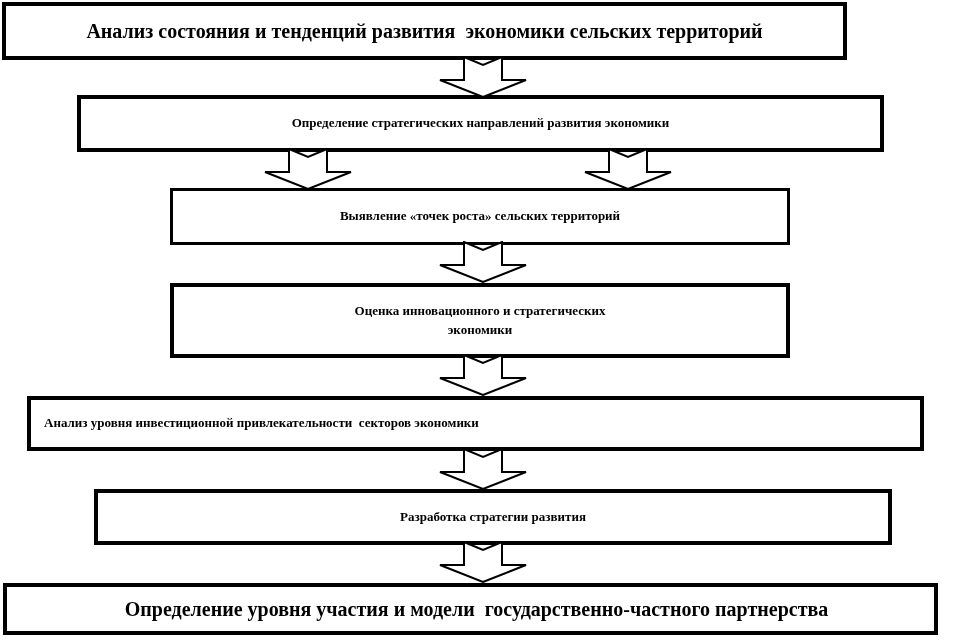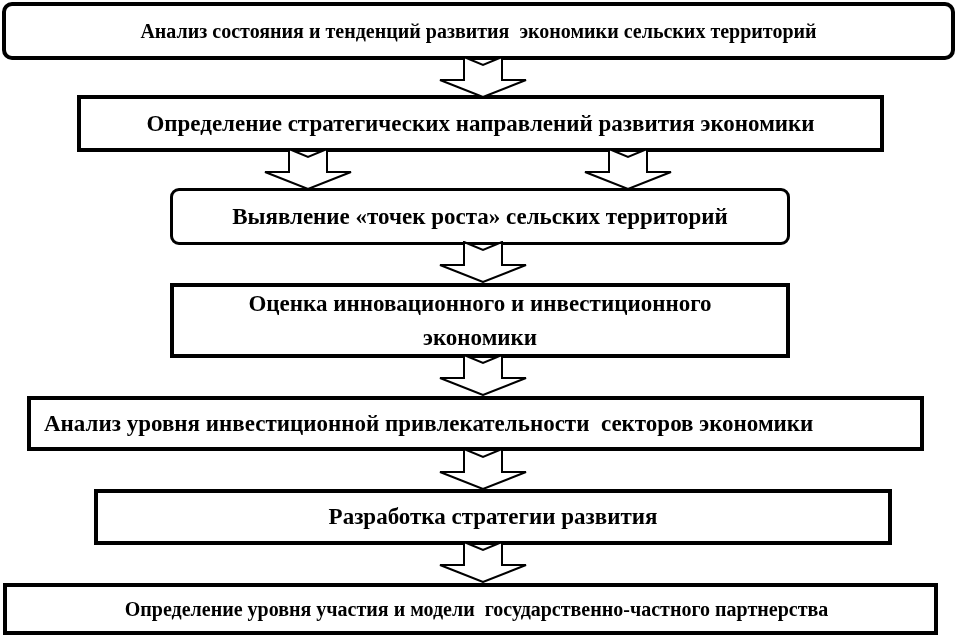--- a/index.html
+++ b/index.html
@@ -16,28 +16,28 @@
   .fc-box {
     position: absolute;
     box-sizing: border-box;
     background: #ffffff;
     border: 4px solid #000000;
     display: flex;
     flex-direction: column;
     align-items: center;
     justify-content: center;
     text-align: center;
-    font-size: 23px;
+    font-size: 13px;
     line-height: 1.45;
     z-index: 1;
   }
   .fc-line { white-space: pre-wrap; }
-  .b1 { left: 2px;   top: 2px;   width: 953px; height: 58px; font-size: 20px; border-radius: 10px; }
+  .b1 { left: 2px;   top: 2px;   width: 845px; height: 58px; font-size: 20px; }
   .b2 { left: 77px;  top: 95px;  width: 807px; height: 57px; }
-  .b3 { left: 170px; top: 188px; width: 620px; height: 57px; border-width: 3px; border-radius: 9px; }
+  .b3 { left: 170px; top: 188px; width: 620px; height: 57px; border-width: 3px; }
   .b4 { left: 170px; top: 283px; width: 620px; height: 75px; }
   .b5 { left: 27px;  top: 396px; width: 897px; height: 55px;
         align-items: flex-start; text-align: right; padding-left: 13px; }
   .b6 { left: 94px;  top: 489px; width: 798px; height: 56px; }
   .b7 { left: 3px;   top: 583px; width: 935px; height: 52px; font-size: 20px; padding-left: 12px; }
   .fc-arrow { position: absolute; z-index: 2; }
   .a1 { left: 438px; top: 56px;  }
   .a2 { left: 263px; top: 148px; }
   .a3 { left: 583px; top: 148px; }
   .a4 { left: 438px; top: 241px; }
@@ -71,21 +71,21 @@
 
   <div class="fc-box b3">
     <span class="fc-line">Выявление «точек роста» сельских территорий</span>
   </div>
 
   <svg class="fc-arrow a4" width="90" height="42" viewBox="0 0 90 42">
     <polygon points="26,1 45,9 64,1 64,24 88,24 45,41 2,24 26,24" fill="#ffffff" stroke="#000000" stroke-width="2"></polygon>
   </svg>
 
   <div class="fc-box b4">
-    <span class="fc-line">Оценка инновационного и инвестиционного</span>
+    <span class="fc-line">Оценка инновационного и стратегических</span>
     <span class="fc-line">экономики</span>
   </div>
 
   <svg class="fc-arrow a5" width="90" height="42" viewBox="0 0 90 42">
     <polygon points="26,1 45,9 64,1 64,24 88,24 45,41 2,24 26,24" fill="#ffffff" stroke="#000000" stroke-width="2"></polygon>
   </svg>
 
   <div class="fc-box b5">
     <span class="fc-line">Анализ уровня инвестиционной привлекательности  секторов экономики</span>
   </div>

